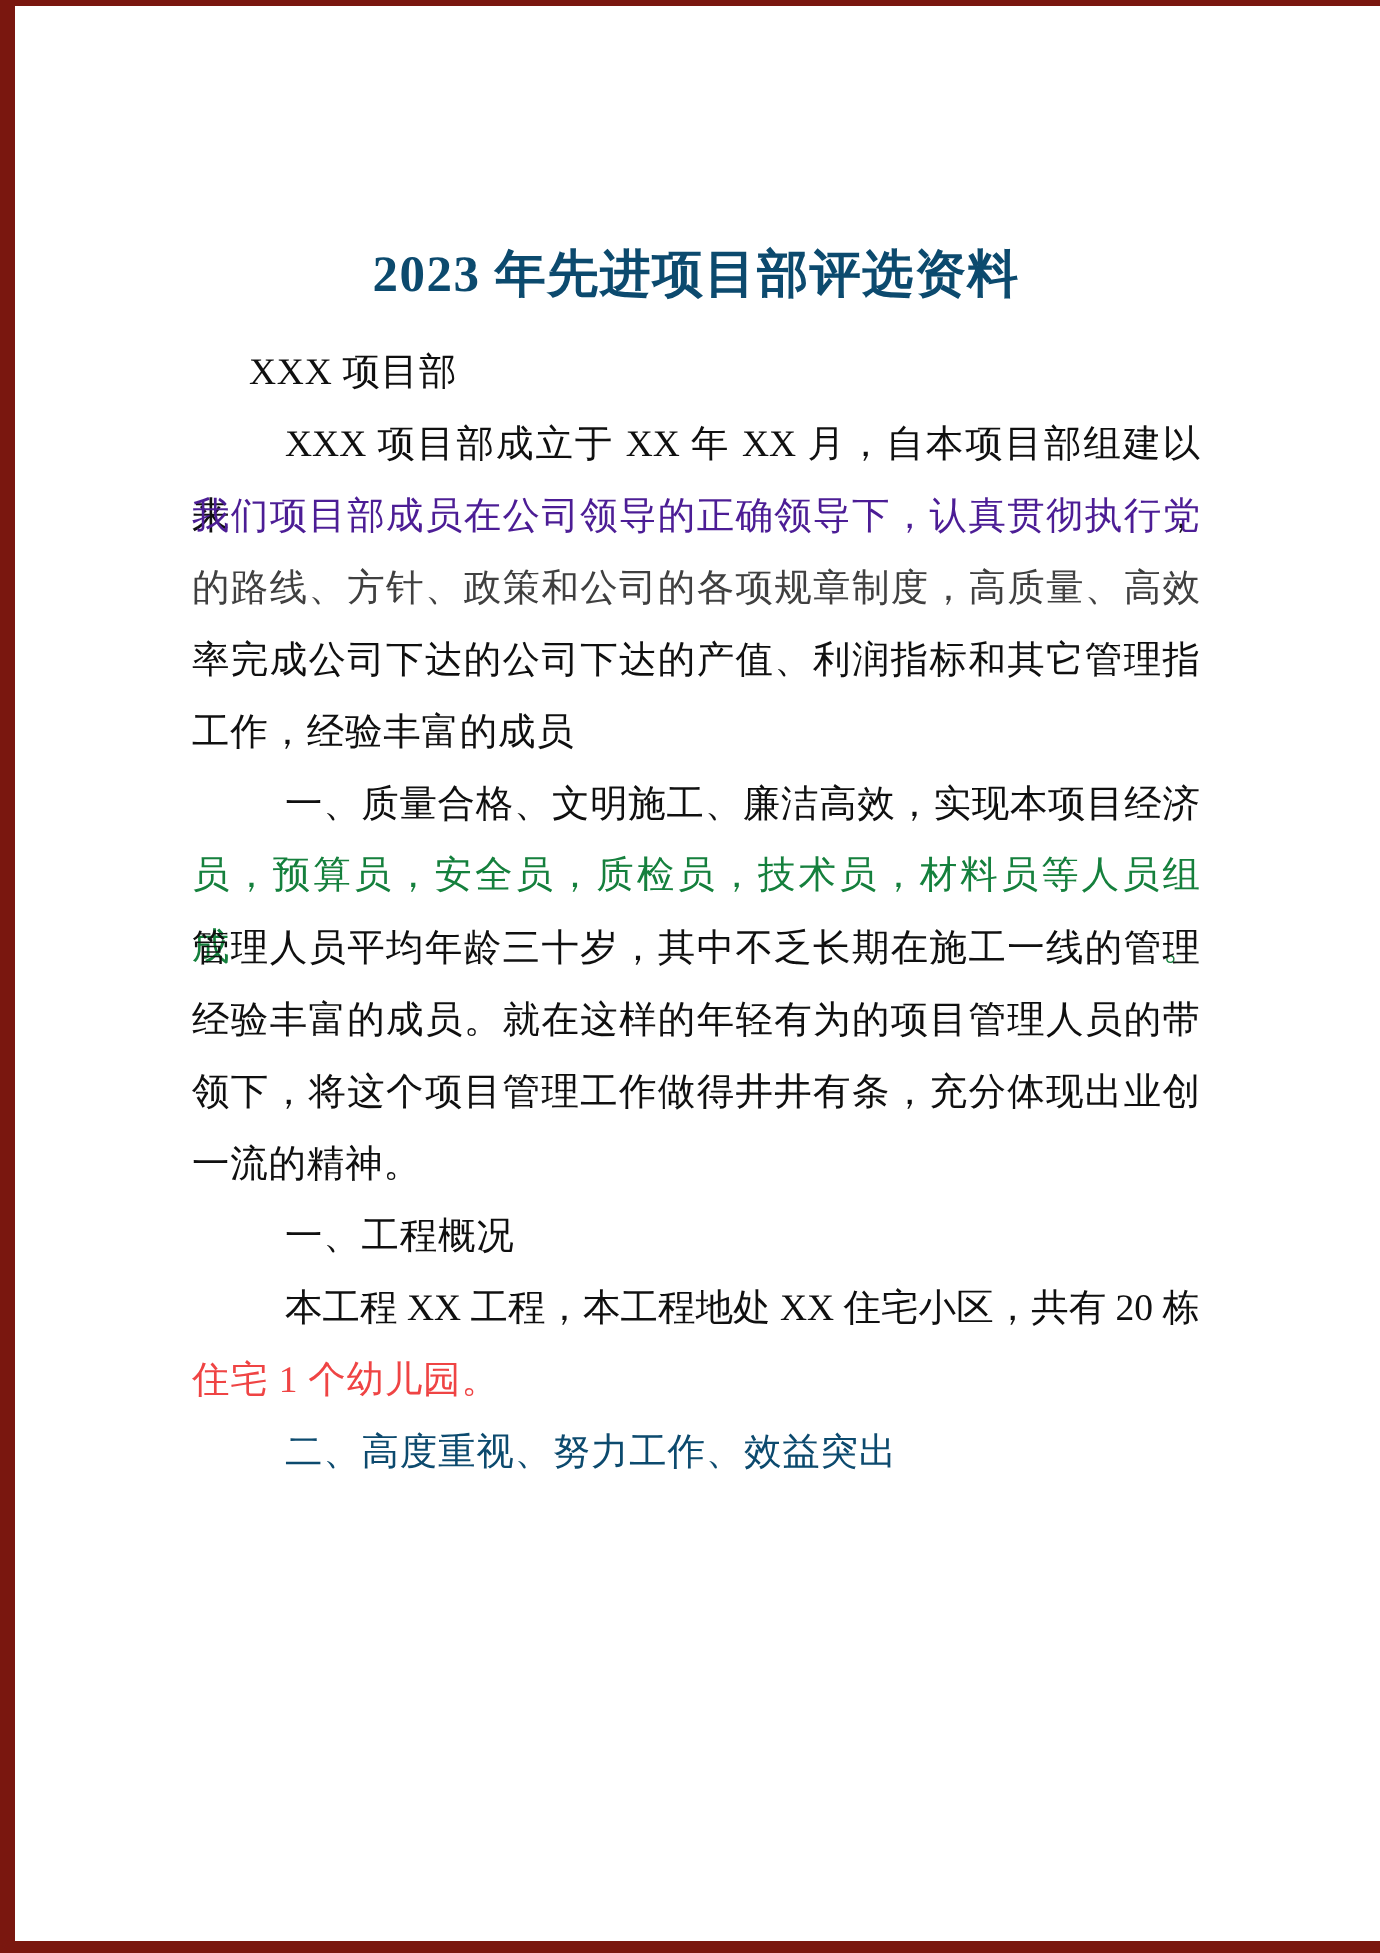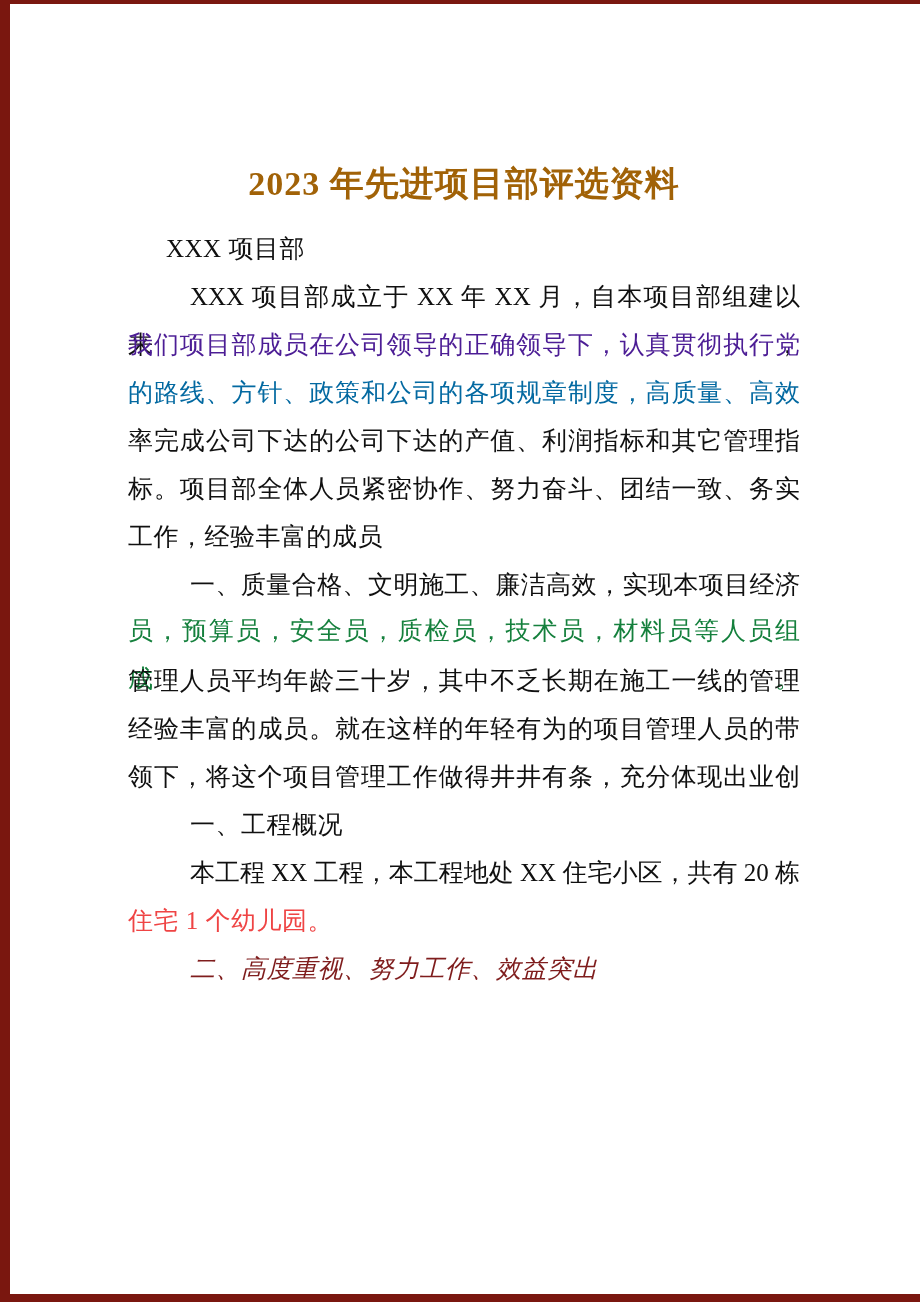--- a/index.html
+++ b/index.html
@@ -42,32 +42,32 @@
   .ind1{text-indent:38px;}
   .ind2{text-indent:62px;}
 </style>
 </head>
 <body>
 
 <div class="frame-left" style="background: rgb(122, 23, 15);"></div>
 <div class="frame-top" style="background: rgb(122, 23, 15);"></div>
 <div class="frame-bottom" style="background: rgb(122, 23, 15);"></div>
 
-<h1 class="doc-title" style="color: #a16207;">2023 年先进项目部评选资料</h1>
+<h1 class="doc-title" style="color: #0c4a6e;">2023 年先进项目部评选资料</h1>
 
 <div class="content" id="content">
     <div class="line ind1" style="color: rgb(16, 16, 16);">XXX 项目部</div>
     <div class="line ind2 jf" style="color: rgb(16, 16, 16);">XXX 项目部成立于 XX 年 XX 月，自本项目部组建以来，</div>
     <div class="line jf" style="color: #4c1d95;">我们项目部成员在公司领导的正确领导下，认真贯彻执行党</div>
-    <div class="line jf" style="color: #0369a1;">的路线、方针、政策和公司的各项规章制度，高质量、高效</div>
+    <div class="line jf" style="color: #404040;">的路线、方针、政策和公司的各项规章制度，高质量、高效</div>
     <div class="line jf" style="color: rgb(16, 16, 16);">率完成公司下达的公司下达的产值、利润指标和其它管理指</div>
-    <div class="line jf" style="color: rgb(16, 16, 16);">标。项目部全体人员紧密协作、努力奋斗、团结一致、务实</div>
     <div class="line" style="color: rgb(16, 16, 16);">工作，经验丰富的成员</div>
     <div class="line ind2 jf" style="color: rgb(16, 16, 16);">一、质量合格、文明施工、廉洁高效，实现本项目经济</div>
     <div class="line jf" style="color: #15803d; font-family: Liberation Mono, monospace;">员，预算员，安全员，质检员，技术员，材料员等人员组成。</div>
     <div class="line jf" style="color: rgb(16, 16, 16);">管理人员平均年龄三十岁，其中不乏长期在施工一线的管理</div>
     <div class="line jf" style="color: rgb(16, 16, 16);">经验丰富的成员。就在这样的年轻有为的项目管理人员的带</div>
     <div class="line jf" style="color: rgb(16, 16, 16);">领下，将这个项目管理工作做得井井有条，充分体现出业创</div>
+    <div class="line" style="color: rgb(16, 16, 16);">一流的精神。</div>
     <div class="line ind2" style="color: rgb(16, 16, 16);">一、工程概况</div>
     <div class="line ind2 jf" style="color: rgb(16, 16, 16);">本工程 XX 工程，本工程地处 XX 住宅小区，共有 20 栋</div>
     <div class="line" style="color: #ef4444;">住宅 1 个幼儿园。</div>
-    <div class="line ind2" style="color: #7f1d1d; font-style: italic;">二、高度重视、努力工作、效益突出</div>
+    <div class="line ind2" style="color: #0c4a6e;">二、高度重视、努力工作、效益突出</div>
   </div>
 
 </body></html>

